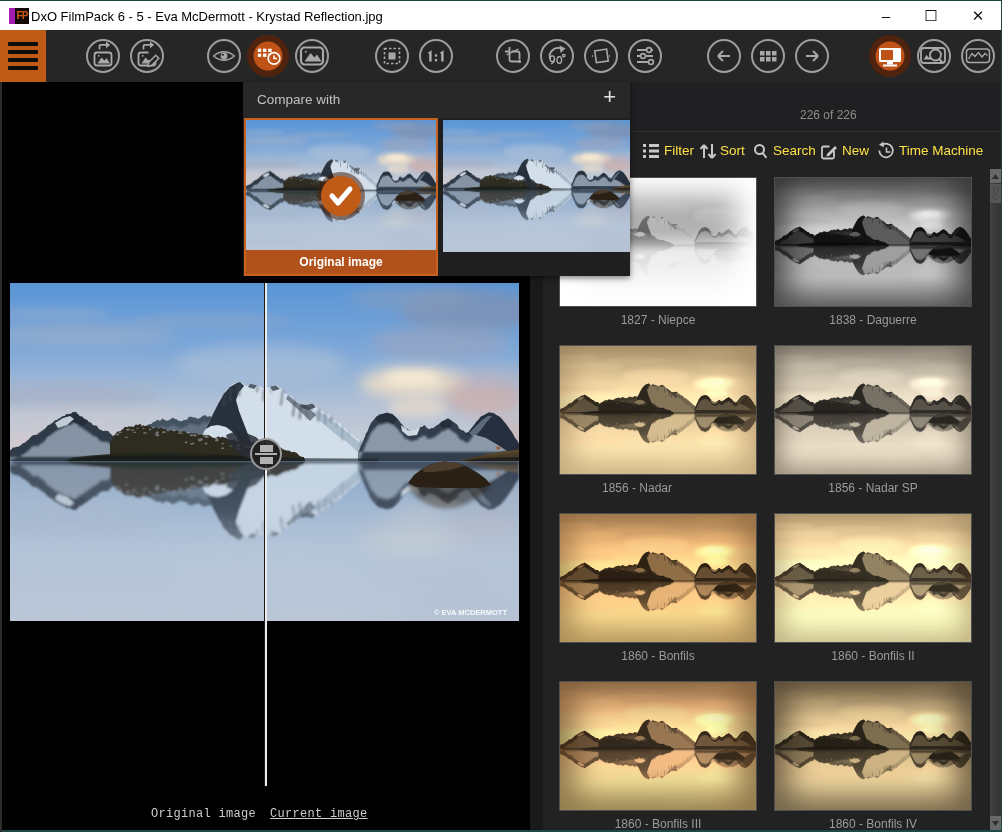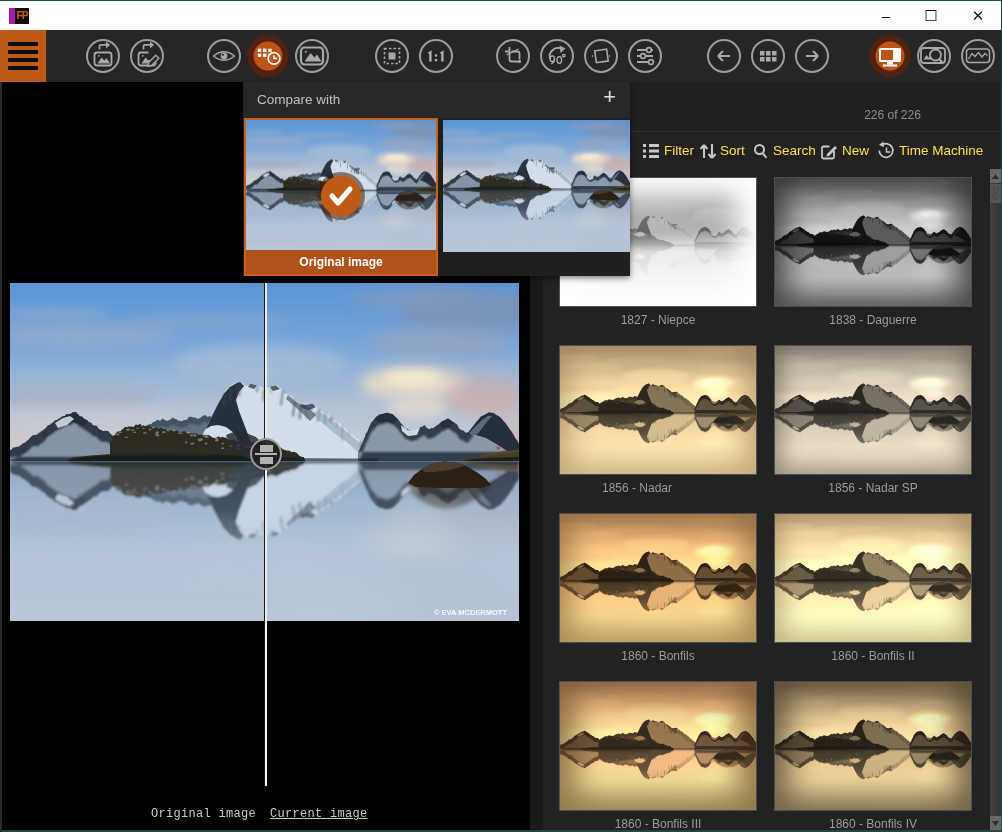--- a/index.html
+++ b/index.html
@@ -22,21 +22,21 @@
 #mainimg{left:10px;top:283px;width:509px;height:338px;filter:saturate(1.08) contrast(1.05);}
 #splitline{left:264px;top:283px;width:1.5px;height:503px;background:#ededed;border-left:1px solid #1a1a1a;z-index:5;}
 #handle{left:250px;top:438px;width:28px;height:28px;border-radius:50%;background:rgba(32,32,32,0.93);border:2px solid #9c9c9c;z-index:6;}
 #handle .sq{position:absolute;left:7.5px;width:13px;height:7px;background:#b2b2b2;}
 #handle .ln{position:absolute;left:3px;top:12.8px;width:22px;height:2.4px;background:#b2b2b2;}
 .viewlabel{top:807px;font-family:"Liberation Mono",monospace;font-size:12px;letter-spacing:0.3px;color:#cccccc;z-index:2;}
 
 #panel{left:530px;top:82px;width:472px;height:750px;background:#222222;}
 #paneltopstrip{left:543px;top:82px;width:459px;height:49px;background:#202023;}
 #paneldivider{left:530px;top:82px;width:13px;height:750px;background:#1a1a1a;}
-#count{left:800px;top:108px;width:185px;text-align:center;font-size:12px;color:#8d8d8d;}
+#count{left:800px;top:108px;width:185px;text-align:left;font-size:12px;color:#8d8d8d;}
 .fitem{top:143px;font-size:13.5px;color:#fde047;z-index:2;}
 .thumb{width:198px;height:130px;border:1px solid #4f4f4f;box-sizing:border-box;overflow:hidden;position:absolute;}
 .thumb svg{position:absolute;left:0;top:0;width:100%;height:100%;}
 .tlabel{width:198px;text-align:center;font-size:12px;color:#9b9b9b;position:absolute;}
 
 #dropdown{left:243px;top:82px;width:387px;height:194px;background:#1f1f1f;z-index:20;box-shadow:0 2px 6px rgba(0,0,0,0.5);}
 #ddhead{position:absolute;left:0;top:0;width:100%;height:36px;background:#282828;}
 #ddheader{position:absolute;left:14px;top:10px;font-size:13.5px;color:#c2c2c2;}
 #ddplus{position:absolute;right:14px;top:2px;font-size:22px;font-weight:300;color:#e0e0e0;}
 .ddthumb{position:absolute;top:36px;height:158px;overflow:hidden;}
@@ -163,20 +163,21 @@
 </symbol>
 </defs>
 </svg>
 
 <div class="abs" id="borderTop"></div>
 <div class="abs" id="borderRight"></div>
 <div class="abs" id="borderBottom"></div>
 <div class="abs" id="borderLeft"></div>
 <div class="abs" id="titlebar">
 <div class="abs" id="fplogo">FP</div>
+<div class="abs" id="title">DxO FilmPack 6 - 5 - Eva McDermott - Krystad Reflection.jpg</div>
 <div class="abs winbtn" style="left:864px;">–</div>
 <div class="abs winbtn" style="left:909px;">☐</div>
 <div class="abs winbtn" style="left:956px;">✕</div>
 </div>
 
 <div class="abs" id="toolbar"></div>
 <div class="abs" id="hamburger">
 <div style="top:12px;"></div>
     <div style="top:20px;"></div>
     <div style="top:28px;"></div>

